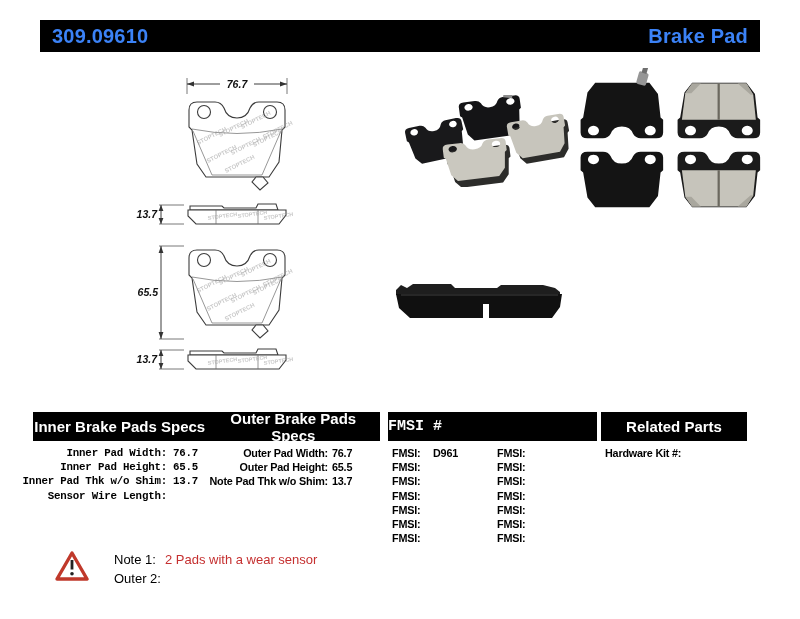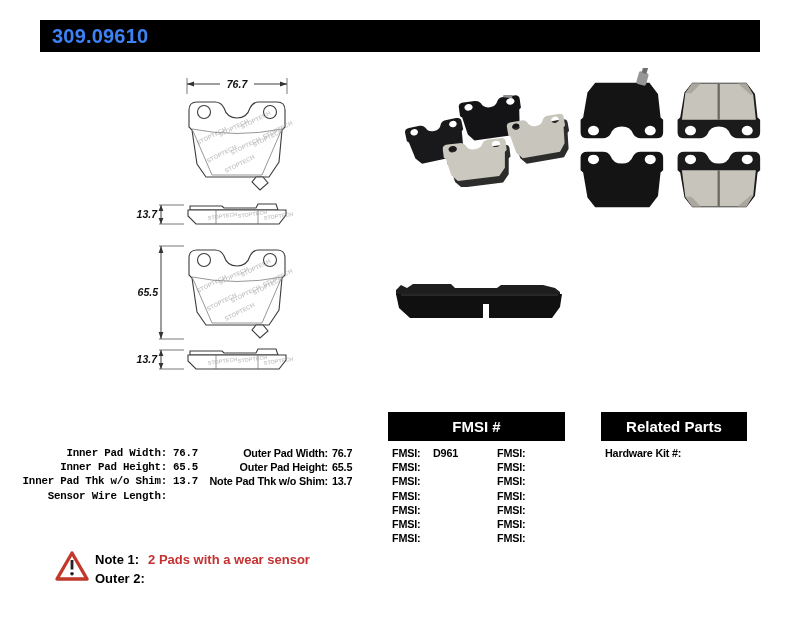--- a/index.html
+++ b/index.html
@@ -18,21 +18,21 @@
     letter-spacing:0.2px;
   }
 
   
   .section-bar {
     position:absolute; background:#000; color:#fff; font-weight:700;
     font-size:15px; height:29px; top:412px; display:flex; align-items:center;
   }
   .bar-specs { left:33px; width:347px; }
   .bar-specs .cell { flex:1; text-align:center; }
-  .bar-fmsi { left:388px; width:177px; justify-content:center; }
+  .bar-fmsi { left:388px; width:209px; justify-content:flex-start;font-family:Liberation Mono, monospace; }
   .bar-related { left:601px; width:146px; justify-content:center; }
 
   
   .spec-col { position:absolute; font-size:10.8px; font-weight:700; letter-spacing:-0.2px; }
   .spec-row { position:relative; height:14.2px; white-space:nowrap; }
   .spec-row .lbl { position:absolute; top:0; white-space:nowrap; }
   .spec-row .val { position:absolute; top:0; }
   .inner-specs { left:33px; top:447px; width:173px;font-family:Liberation Mono, monospace; }
   .inner-specs .lbl { right:39px; }
   .inner-specs .val { left:140px; }
@@ -47,21 +47,21 @@
   .fmsi-row .fv  { width:69px; padding-left:5px; }
   .fmsi-row .fl2 { width:36px; }
   .fmsi-row .fv2 { flex:1; padding-left:5px; }
 
   .related-col { position:absolute; left:605px; top:447px; width:157px;
     font-size:10.8px; font-weight:700; letter-spacing:-0.2px; }
   .related-row { display:flex; height:14.2px; white-space:nowrap; }
   .related-row .rv { padding-left:4px; }
 
   
-  .note-line { position:absolute; font-size:13px; font-weight:700; white-space:nowrap; }
+  .note-line { position:absolute; font-size:13px; font-weight:400; white-space:nowrap;margin-left:19px; }
   .note-red { color:#c53030; margin-left:9px; }
 
   
   .dfill { fill:#fff; stroke:#3c3c3c; stroke-width:1.1; }
   .dline { fill:none; stroke:#3c3c3c; stroke-width:1; }
   .thin  { fill:none; stroke:#6a6a6a; stroke-width:0.7; }
   .dimext{ fill:none; stroke:#555; stroke-width:0.8; }
   .arrow { fill:#333; stroke:none; }
   .dim-text { font:italic 700 10.5px "Liberation Sans", sans-serif; fill:#111; }
   .wm { font:700 6px "Liberation Sans", sans-serif; fill:#9a9a9a; opacity:0.55; }
@@ -100,20 +100,21 @@
         <path class="thin" d="M30,7 L30,21 M72,7 L72,21"></path>
         <text class="wm-s" x="22" y="17" transform="rotate(-8 22 17)">STOPTECH</text>
         <text class="wm-s" x="52" y="15" transform="rotate(-8 52 15)">STOPTECH</text>
         <text class="wm-s" x="78" y="17" transform="rotate(-8 78 17)">STOPTECH</text>
       </g>
     </defs>
   </svg>
 
   <div class="header-bar">
     <span>309.09610</span>
+    <span>Brake Pad</span>
   </div>
 
   <svg class="abs" style="left:130px; top:72px" width="175" height="162" viewBox="0 0 175 162">
     <g>
       <path class="dimext" d="M57,6 V22 M157,6 V22"></path>
       <line class="dline" x1="57" y1="12" x2="157" y2="12"></line>
       <polygon class="arrow" points="57,12 64,9.6 64,14.4"></polygon>
       <polygon class="arrow" points="157,12 150,9.6 150,14.4"></polygon>
       <rect x="90" y="5" width="34" height="13" fill="#fff"></rect>
       <text class="dim-text" x="107" y="15.5" text-anchor="middle">76.7</text>
@@ -204,20 +205,24 @@
       </g>
     </g>
   </svg>
 
   <svg class="abs" style="left:393px; top:280px" width="172" height="44" viewBox="0 0 172 44">
     <path d="M3,10 L8,5 L14,8 L20,4 L58,4 L62,8 L104,8 L108,5 L150,5 L162,8 L167,12 L167,15 L3,15 Z" fill="#1e1e1e"></path>
     <path d="M3,14 L169,14 L167,27 L159,38 L96,38 L96,24 L90,24 L90,38 L17,38 L6,28 Z" fill="#101010"></path>
     <line x1="8" y1="15" x2="165" y2="15" stroke="#3e3e3e" stroke-width="1"></line>
   </svg>
 
+  <div class="section-bar bar-specs">
+    <span class="cell">Inner Brake Pads Specs</span>
+    <span class="cell">Outer Brake Pads Specs</span>
+  </div>
   <div class="section-bar bar-fmsi">
     <span>FMSI #</span>
   </div>
   <div class="section-bar bar-related">
     <span>Related Parts</span>
   </div>
 
   <div class="spec-col inner-specs">
     <div class="spec-row">
       <span class="lbl">Inner Pad Width:</span>

